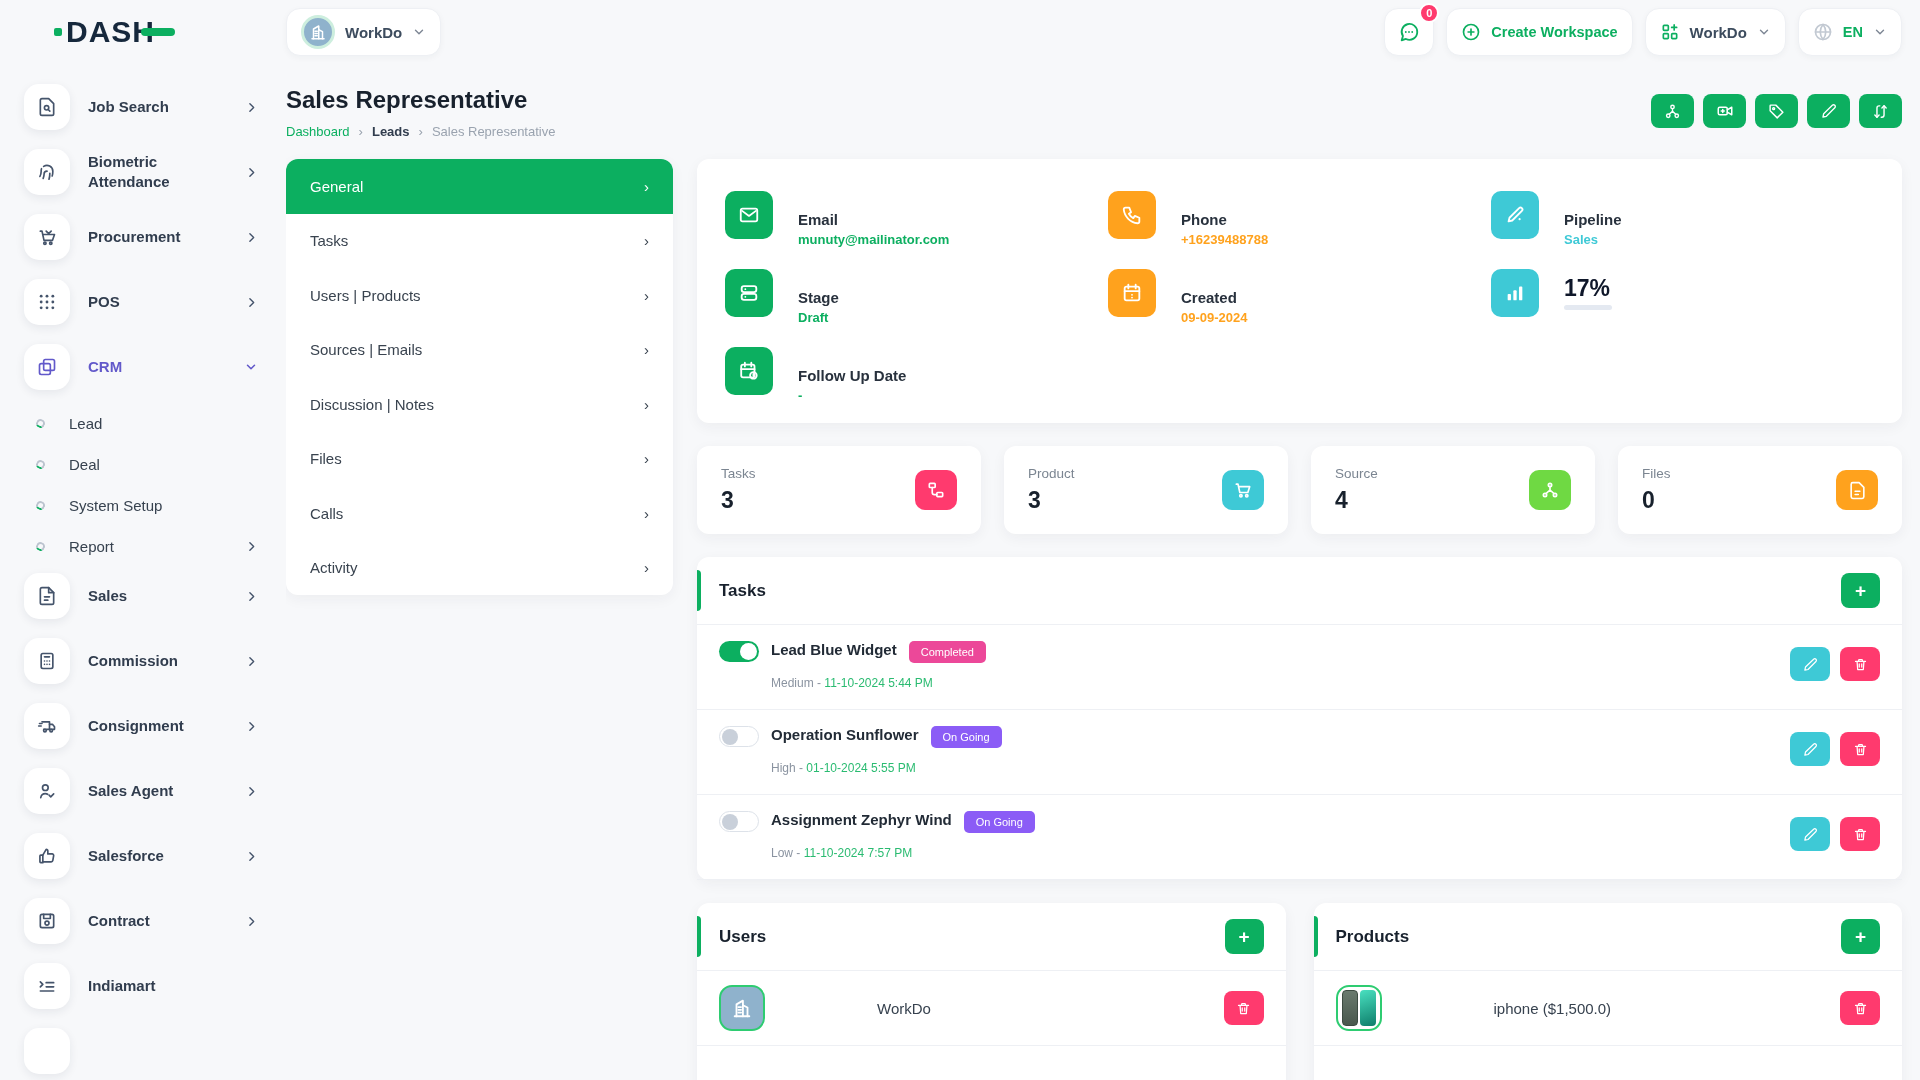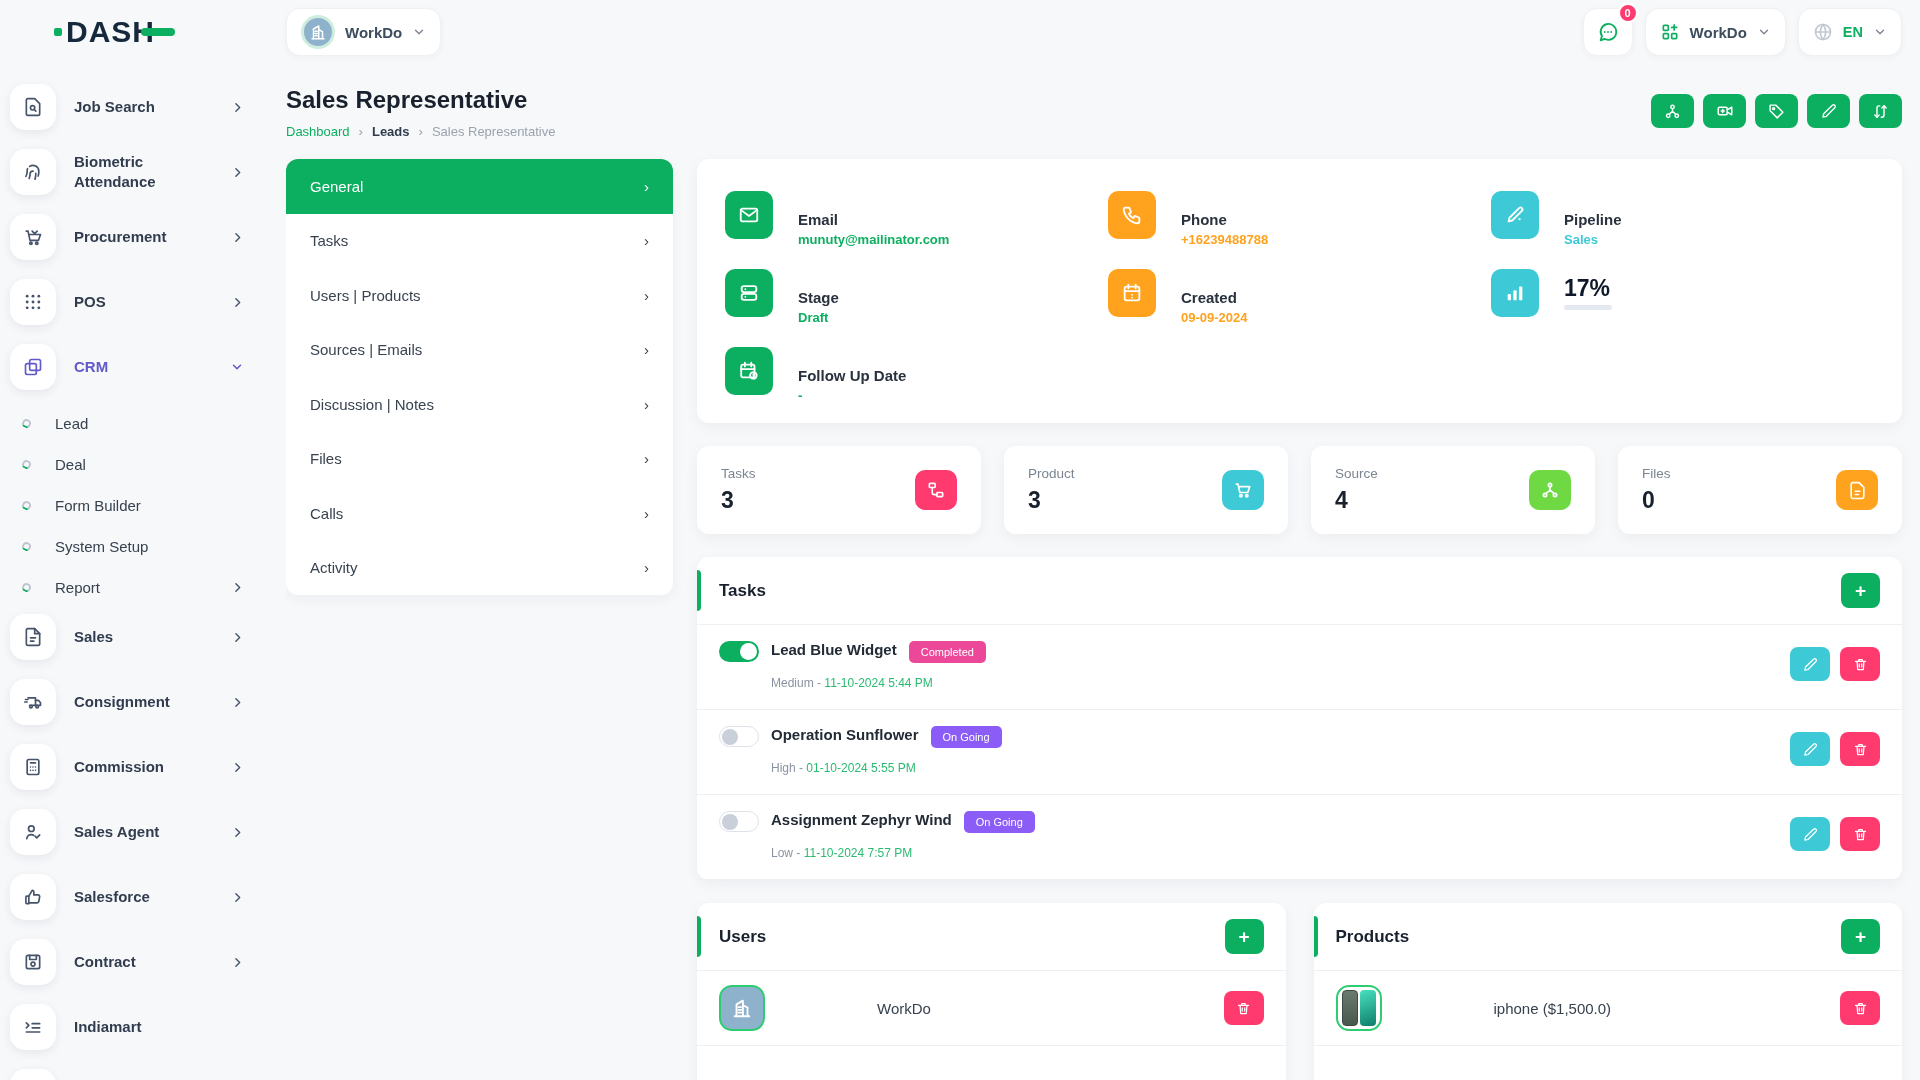--- a/index.html
+++ b/index.html
@@ -17,21 +17,21 @@
   .ws-avatar { width:34px; height:34px; border-radius:50%; background:#8fb2cc; border:3px solid #cdeede; display:flex; align-items:center; justify-content:center; color:#fff; }
   .chip-label { font-size:15px; font-weight:700; color:#3d4c5e; }
   .chev { color:#7d8694; }
   .top-right { margin-left:auto; display:flex; gap:12px; align-items:center; }
   .icon-btn { position:relative; width:50px; height:48px; background:#fff; border:1px solid #eef0f4; border-radius:14px; display:flex; align-items:center; justify-content:center; color:#0caf60; cursor:pointer; box-shadow:0 2px 6px rgba(30,40,60,.04); }
   .badge-count { position:absolute; top:-6px; right:-6px; min-width:20px; height:20px; border-radius:10px; background:#ff3a6e; color:#fff; font-size:11px; font-weight:700; display:flex; align-items:center; justify-content:center; border:2px solid #fff; }
   .green-text { color:#0caf60; font-size:14.5px; font-weight:700; }
 
   
   .layout { display:flex; height:1016px; }
-  .sidebar { width:286px; flex:none; padding:14px 0 0 10px; overflow:hidden; }
+  .sidebar { width:286px; flex:none; padding:14px 0 0 24px; overflow:hidden; }
   .main { flex:1; padding:10px 18px 0 0; overflow:hidden; }
 
   
   .nav-item { display:flex; align-items:center; width:234px; padding:6px 0; margin-bottom:7px; cursor:pointer; }
   .nav-ico { width:46px; height:46px; flex:none; background:#fff; border-radius:15px; box-shadow:0 3px 10px rgba(30,40,60,.08); display:flex; align-items:center; justify-content:center; color:#45546b; }
   .nav-label { margin-left:18px; font-size:15px; font-weight:700; color:#313d4e; max-width:108px; line-height:1.35; }
   .nav-chev { margin-left:auto; color:#45546b; }
   .nav-item.active .nav-label, .nav-item.active .nav-chev, .nav-item.active .nav-ico { color:#6259ca; }
   .nav-sub { display:flex; align-items:center; padding:12px 0 12px 12px; cursor:pointer; width:234px; }
   .sub-dot { width:9px; height:9px; border-radius:50%; border:2px solid #bcc4cf; border-bottom-color:#0caf60; transform:rotate(25deg); flex:none; }
@@ -146,20 +146,27 @@
   <div class="top-right">
     <div class="icon-btn">
       <svg width="22" height="22" viewBox="0 0 24 24" fill="none" stroke="currentColor" stroke-width="2" stroke-linecap="round" stroke-linejoin="round">
           <path d="M21 12a8.5 8.5 0 0 1-12.3 7.6L4 21l1.4-4.6A8.5 8.5 0 1 1 21 12z"></path>
           <path d="M8.5 12h.01M12 12h.01M15.5 12h.01"></path>
         </svg>
       <span class="badge-count">0</span>
     </div>
     <div class="chip">
       <svg width="20" height="20" viewBox="0 0 24 24" fill="none" stroke="#0caf60" stroke-width="2" stroke-linecap="round" stroke-linejoin="round">
+          <circle cx="12" cy="12" r="9"></circle>
+          <path d="M12 8.5v7M8.5 12h7"></path>
+        </svg>
+      <span class="green-text">Create Workspace</span>
+    </div>
+    <div class="chip">
+      <svg width="20" height="20" viewBox="0 0 24 24" fill="none" stroke="#0caf60" stroke-width="2" stroke-linecap="round" stroke-linejoin="round">
           <rect x="4" y="4" width="6" height="6" rx="1"></rect>
           <rect x="4" y="14" width="6" height="6" rx="1"></rect>
           <rect x="14" y="14" width="6" height="6" rx="1"></rect>
           <path d="M17 3.5v6M14 6.5h6"></path>
         </svg>
       <span class="chip-label">WorkDo</span>
       <span class="chev">
         <svg width="14" height="14" viewBox="0 0 24 24" fill="none" stroke="currentColor" stroke-width="2.4" stroke-linecap="round" stroke-linejoin="round">
             <path d="m6 9 6 6 6-6"></path>
           </svg>
@@ -275,24 +282,20 @@
   <div class="nav-sub">
     <span class="sub-dot"></span>
     <span class="sub-label">Lead</span>
   </div>
   <div class="nav-sub">
     <span class="sub-dot"></span>
     <span class="sub-label">Deal</span>
   </div>
   <div class="nav-sub">
     <span class="sub-dot"></span>
-    <span class="sub-label">Form Builder</span>
-  </div>
-  <div class="nav-sub">
-    <span class="sub-dot"></span>
     <span class="sub-label">System Setup</span>
   </div>
   <div class="nav-sub">
     <span class="sub-dot"></span>
     <span class="sub-label">Report</span>
     <span class="nav-chev">
           <svg width="13" height="13" viewBox="0 0 24 24" fill="none" stroke="currentColor" stroke-width="2.6" stroke-linecap="round" stroke-linejoin="round">
             <path d="m9 5 7 7-7 7"></path>
           </svg>
         </span>
@@ -300,54 +303,54 @@
 
   <div class="nav-item">
     <span class="nav-ico">
           <svg width="20" height="20" viewBox="0 0 24 24" fill="none" stroke="currentColor" stroke-width="2" stroke-linecap="round" stroke-linejoin="round">
             <path d="M14 2H6a2 2 0 0 0-2 2v16a2 2 0 0 0 2 2h12a2 2 0 0 0 2-2V8z"></path>
             <path d="M14 2v6h6"></path>
             <path d="M9 13h6M9 17h4"></path>
           </svg>
         </span>
     <span class="nav-label">Sales</span>
+    <span class="nav-chev">
+          <svg width="13" height="13" viewBox="0 0 24 24" fill="none" stroke="currentColor" stroke-width="2.6" stroke-linecap="round" stroke-linejoin="round">
+            <path d="m9 5 7 7-7 7"></path>
+          </svg>
+        </span>
+  </div>
+
+  <div class="nav-item">
+    <span class="nav-ico">
+          <svg width="20" height="20" viewBox="0 0 24 24" fill="none" stroke="currentColor" stroke-width="2" stroke-linecap="round" stroke-linejoin="round">
+            <rect x="5" y="3" width="14" height="18" rx="2"></rect>
+            <path d="M9 7h6"></path>
+            <path d="M9 12h.01M12 12h.01M15 12h.01M9 16h.01M12 16h.01M15 16h.01"></path>
+          </svg>
+        </span>
+    <span class="nav-label">Commission</span>
     <span class="nav-chev">
           <svg width="13" height="13" viewBox="0 0 24 24" fill="none" stroke="currentColor" stroke-width="2.6" stroke-linecap="round" stroke-linejoin="round">
             <path d="m9 5 7 7-7 7"></path>
           </svg>
         </span>
   </div>
 
   <div class="nav-item">
     <span class="nav-ico">
           <svg width="20" height="20" viewBox="0 0 24 24" fill="none" stroke="currentColor" stroke-width="2" stroke-linecap="round" stroke-linejoin="round">
             <path d="M6 7h9v9H8"></path>
             <path d="M15 10h3.5L21 13v3h-6"></path>
             <circle cx="9.5" cy="17.5" r="1.6"></circle>
             <circle cx="17" cy="17.5" r="1.6"></circle>
             <path d="M3 9h3M2 12h3"></path>
           </svg>
         </span>
     <span class="nav-label">Consignment</span>
-    <span class="nav-chev">
-          <svg width="13" height="13" viewBox="0 0 24 24" fill="none" stroke="currentColor" stroke-width="2.6" stroke-linecap="round" stroke-linejoin="round">
-            <path d="m9 5 7 7-7 7"></path>
-          </svg>
-        </span>
-  </div>
-
-  <div class="nav-item">
-    <span class="nav-ico">
-          <svg width="20" height="20" viewBox="0 0 24 24" fill="none" stroke="currentColor" stroke-width="2" stroke-linecap="round" stroke-linejoin="round">
-            <rect x="5" y="3" width="14" height="18" rx="2"></rect>
-            <path d="M9 7h6"></path>
-            <path d="M9 12h.01M12 12h.01M15 12h.01M9 16h.01M12 16h.01M15 16h.01"></path>
-          </svg>
-        </span>
-    <span class="nav-label">Commission</span>
     <span class="nav-chev">
           <svg width="13" height="13" viewBox="0 0 24 24" fill="none" stroke="currentColor" stroke-width="2.6" stroke-linecap="round" stroke-linejoin="round">
             <path d="m9 5 7 7-7 7"></path>
           </svg>
         </span>
   </div>
 
   <div class="nav-item">
     <span class="nav-ico">
           <svg width="20" height="20" viewBox="0 0 24 24" fill="none" stroke="currentColor" stroke-width="2" stroke-linecap="round" stroke-linejoin="round">

